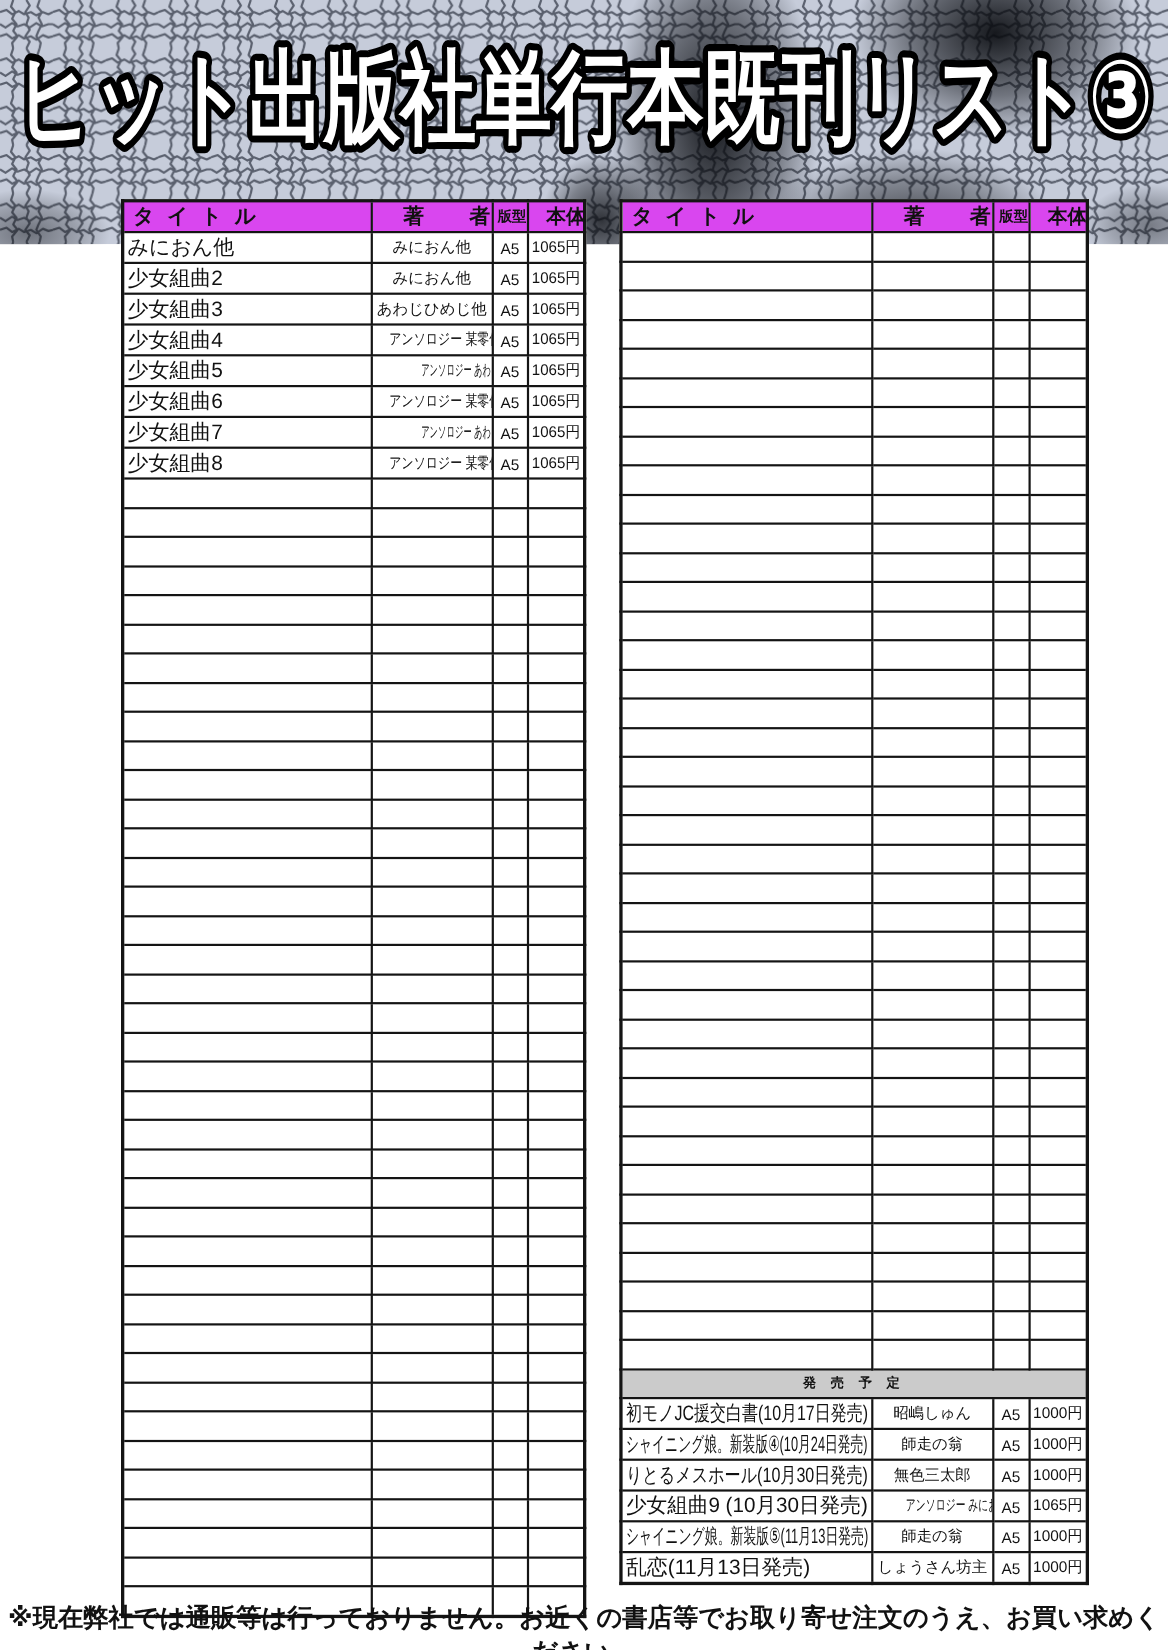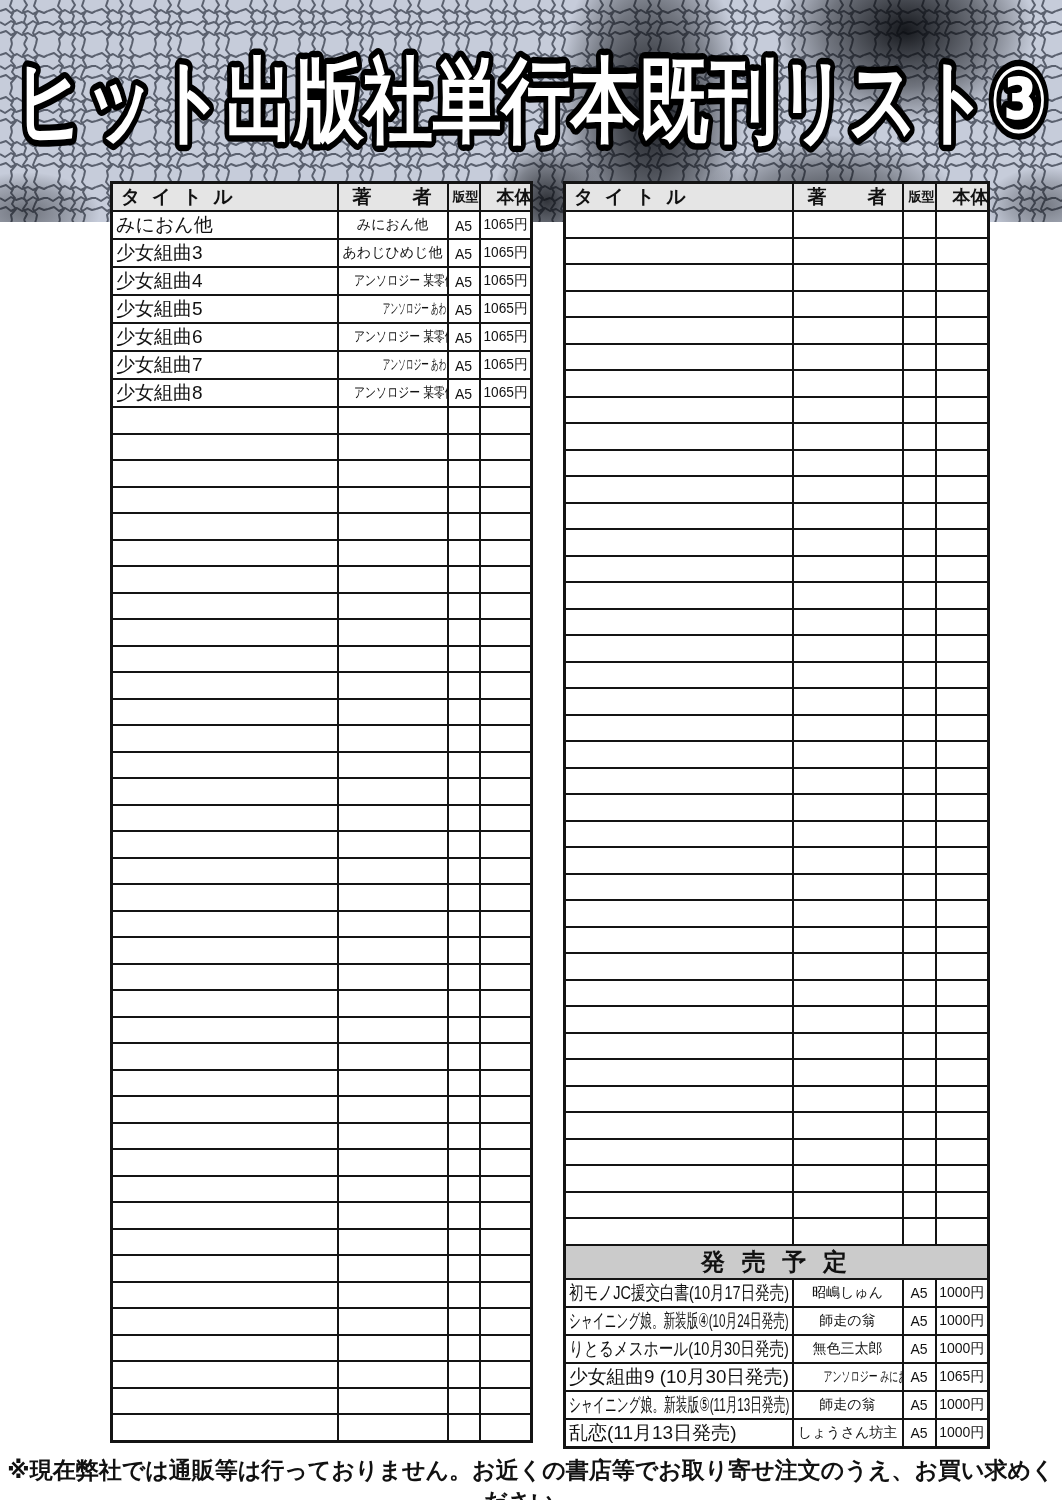--- a/index.html
+++ b/index.html
@@ -3,43 +3,43 @@
 <meta charset="utf-8">
 <style>
   html,body { margin:0; padding:0; }
   body {
     width:1062px; height:1500px; position:relative;
     background:#ffffff; overflow:hidden;
     font-family:"Liberation Sans","DejaVu Sans",sans-serif;
     color:#111;
   }
   .mosaic-wrap { position:absolute; top:0; left:0; width:1062px; height:222px; }
-  .title-wrap  { position:absolute; top:20px;  left:0; width:930px; height:160px; }
+  .title-wrap  { position:absolute; top:8px;  left:0; width:930px; height:160px; }
 
   table.tbl {
     position:absolute; border-collapse:collapse; table-layout:fixed;
     border:3px solid #141414; background:#ffffff;
   }
   .tbl th, .tbl td {
     border:2px solid #141414; padding:0; overflow:hidden;
     white-space:nowrap; vertical-align:middle;
   }
-  .tbl th { background:#e5e5e5; height:21px; font-size:19px; font-weight:600; }
+  .tbl th { background:#d946ef; height:21px; font-size:19px; font-weight:600; }
   th.h-title  { text-align:left; padding-left:8px; letter-spacing:3px; }
-  th.h-author { text-align:center; letter-spacing:1px; }
+  th.h-author { text-align:right; letter-spacing:1px; }
   th.h-format { font-size:13px; text-align:right; font-weight:600; }
   th.h-price  { font-size:18px; text-align:right;padding-left:16px; }
   .tbl td { height:24.5px; }
   td.title-cell  { text-align:left; padding:0 3px; font-size:19px; }
   td.author-cell { text-align:center; font-size:14px; }
   td.format-cell { text-align:center; font-size:14px; }
   td.price-cell  { text-align:center; font-size:14px; }
   td.band-cell {
     background:#cbcbcb; text-align:center;
-    font-size:24px; font-weight:600; letter-spacing:5px;
+    font-size:12px; font-weight:600; letter-spacing:5px;
   }
   #left-table  { left:110px; top:181px; width:420px; }
   #right-table { left:563px; top:181px; width:424px; }
   .fit { display:inline-block; vertical-align:middle; }
 
   #footer-note {
     position:absolute; top:1455px; left:0; width:1062px;
     text-align:center; font-size:23px; font-weight:bold; color:#111;
     letter-spacing:0px;
   }
@@ -97,20 +97,26 @@
     </tr>
   </thead>
   <tbody id="left-body">
       <tr>
         <td class="title-cell"><span class="fit">みにおん他</span></td>
         <td class="author-cell"><span class="fit">みにおん他</span></td>
         <td class="format-cell"><span class="fit">A5</span></td>
         <td class="price-cell"><span class="fit" style="transform-origin: center center; transform: scaleX(0.978);">1065円</span></td>
       </tr>
       <tr>
+        <td class="title-cell"><span class="fit">少女組曲2</span></td>
+        <td class="author-cell"><span class="fit">みにおん他</span></td>
+        <td class="format-cell"><span class="fit">A5</span></td>
+        <td class="price-cell"><span class="fit" style="transform-origin: center center; transform: scaleX(0.978);">1065円</span></td>
+      </tr>
+      <tr>
         <td class="title-cell"><span class="fit">少女組曲3</span></td>
         <td class="author-cell"><span class="fit">あわじひめじ他</span></td>
         <td class="format-cell"><span class="fit">A5</span></td>
         <td class="price-cell"><span class="fit" style="transform-origin: center center; transform: scaleX(0.978);">1065円</span></td>
       </tr>
       <tr>
         <td class="title-cell"><span class="fit">少女組曲4</span></td>
         <td class="author-cell"><span class="fit" style="transform-origin: center center; transform: scaleX(0.773);">アンソロジー 某零他</span></td>
         <td class="format-cell"><span class="fit">A5</span></td>
         <td class="price-cell"><span class="fit" style="transform-origin: center center; transform: scaleX(0.978);">1065円</span></td>

